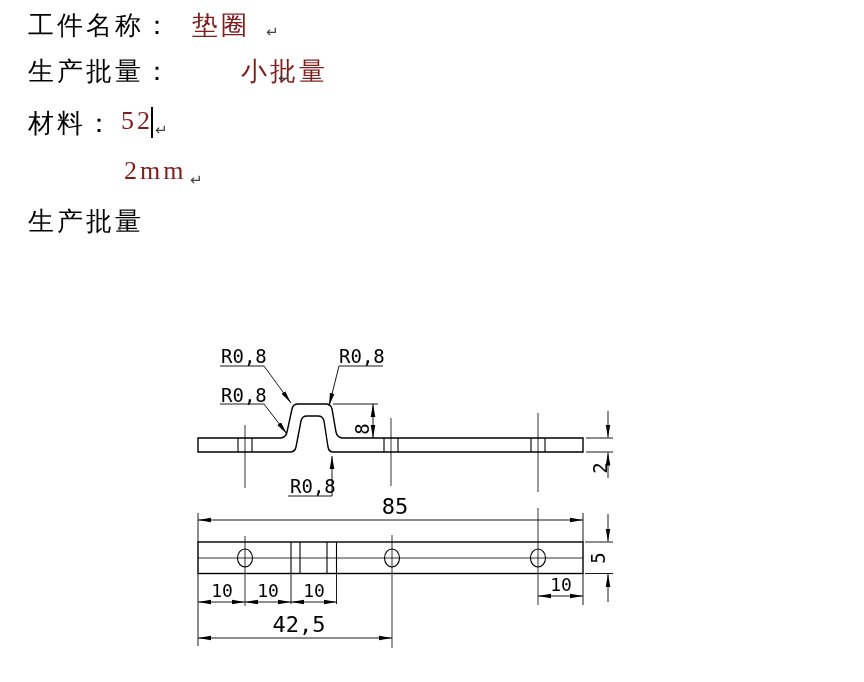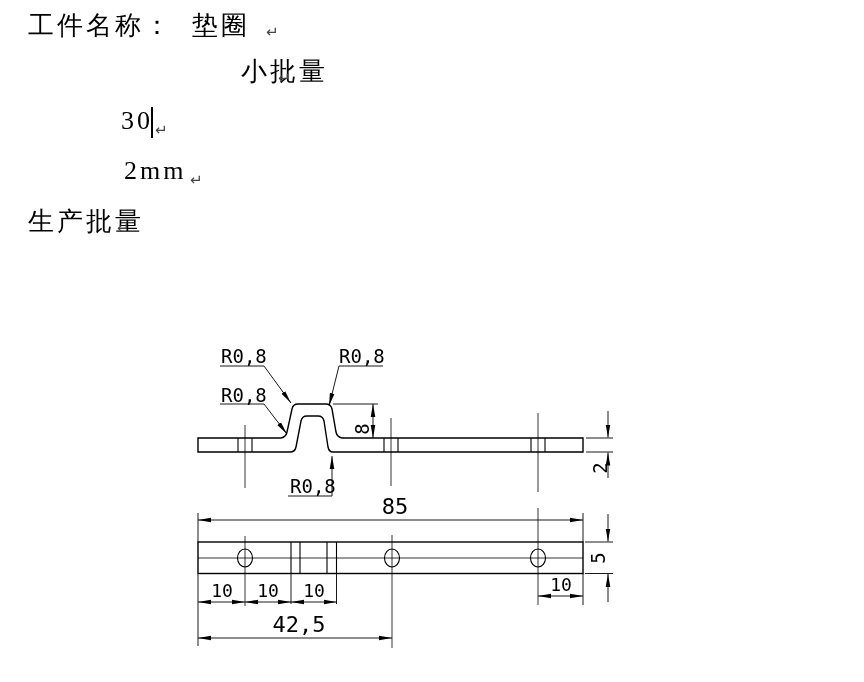--- a/index.html
+++ b/index.html
@@ -1,42 +1,42 @@
 <!DOCTYPE html>
 <html><head>
 <meta charset="utf-8">
 <style>
   html,body{margin:0;padding:0;background:#ffffff;}
   .page{position:relative;width:768px;height:682px;background:#fff;overflow:hidden;
         font-family:"Liberation Serif","DejaVu Serif",serif;}
   .doc-line{position:absolute;left:28px;height:34px;white-space:nowrap;}
   .doc-label{font-size:26px;letter-spacing:3px;color:#000;}
-  .doc-value{position:absolute;top:0;font-size:26px;letter-spacing:3px;color:#000000;}
+  .doc-value{position:absolute;top:0;font-size:26px;letter-spacing:3px;color:#7f1d1d;}
   .para-mark{position:absolute;top:15px;font-family:"DejaVu Sans",sans-serif;
              font-size:15px;color:#444;}
   .text-cursor{position:absolute;top:1px;width:2px;height:31px;background:#000;}
   svg{position:absolute;left:0;top:0;}
   .ln{stroke:#000;stroke-width:1.4;fill:none;}
   .thin{stroke:#000;stroke-width:1.1;fill:none;}
   .cl{stroke:#000;stroke-width:0.8;fill:none;}
   .dm{stroke:#000;stroke-width:0.9;fill:none;}
   .dimtxt{font-family:"DejaVu Sans Mono","Liberation Mono",monospace;fill:#000;}
   .t-big{font-size:22px;}
   .t-mid{font-size:19px;}
   .t-sm{font-size:18px;}
 </style>
 </head>
 <body>
 
 <div class="page">
 
   <div id="doc-lines">
       <div class="doc-line" style="top: 8px;"><span class="doc-label">工件名称：</span><span class="doc-value" style="left: 164px;">垫圈</span><span class="para-mark" style="left: 238px;">↵</span></div>
-      <div class="doc-line" style="top: 54px;"><span class="doc-value" style="left: 167px; margin-left: 46px;">小批量</span><span class="para-mark" style="left: 250px;">↵</span></div>
-      <div class="doc-line" style="top: 106px;"><span class="doc-value" style="left: 93px;">30</span><span class="text-cursor" style="left: 123px;"></span><span class="para-mark" style="left: 127px;">↵</span></div>
+      <div class="doc-line" style="top: 54px;"><span class="doc-label">生产批量：</span><span class="doc-value" style="left: 167px; margin-left: 46px;">小批量</span><span class="para-mark" style="left: 250px;">↵</span></div>
+      <div class="doc-line" style="top: 106px;"><span class="doc-label">材料：</span><span class="doc-value" style="left: 93px;">52</span><span class="text-cursor" style="left: 123px;"></span><span class="para-mark" style="left: 127px;">↵</span></div>
       <div class="doc-line" style="top: 156px;"><span class="doc-value" style="left: 96px; text-align: right;">2mm</span><span class="para-mark" style="left: 162px;">↵</span></div>
       <div class="doc-line" style="top: 204px;"><span class="doc-label">生产批量</span><span class="para-mark" style="left: 89px;">↵</span></div>
     </div>
 
   <svg width="864" height="682" viewBox="0 0 864 682">
     <defs>
       <pattern id="hatch" patternUnits="userSpaceOnUse" width="15" height="15">
         <path d="M-2,17 L17,-2" stroke="#000" stroke-width="0.9" fill="none"></path>
       </pattern>
       <marker id="arw" markerUnits="userSpaceOnUse" markerWidth="14" markerHeight="8" refX="13" refY="4" orient="auto-start-reverse">

